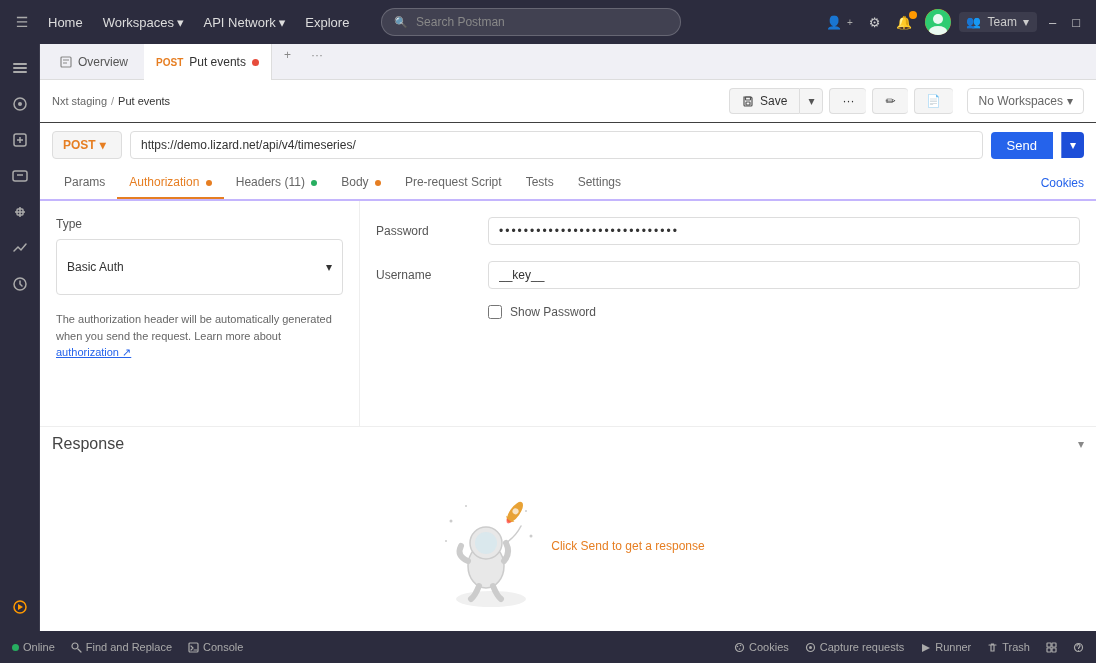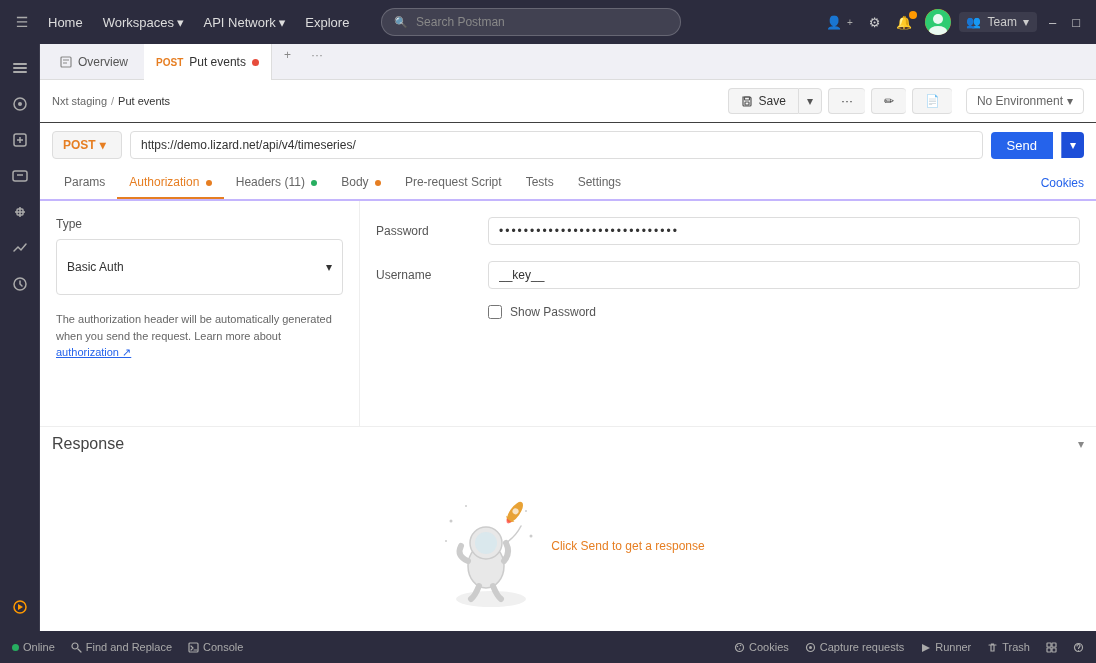--- a/index.html
+++ b/index.html
@@ -242,21 +242,21 @@
                 <rect x="3.5" y="2" width="5" height="3" rx="0.5" stroke="#555" stroke-width="1.2"></rect>
               </svg>
             <span>Save</span>
           </button>
           <button class="save-dropdown">▾</button>
         </div>
         <button class="save-main" style="border-radius:4px;">···</button>
         <button class="save-main" style="border-radius:4px;">✏</button>
         <button class="save-main" style="border-radius:4px;">📄</button>
         <div class="env-selector">
-          <span>No Environment</span>
+          <span>No Workspaces</span>
           <span>▾</span>
         </div>
       </div>
     </div>
 
     <div class="url-bar">
       <div class="method-select">
         <span>POST</span>
         <span>▾</span>
       </div>

